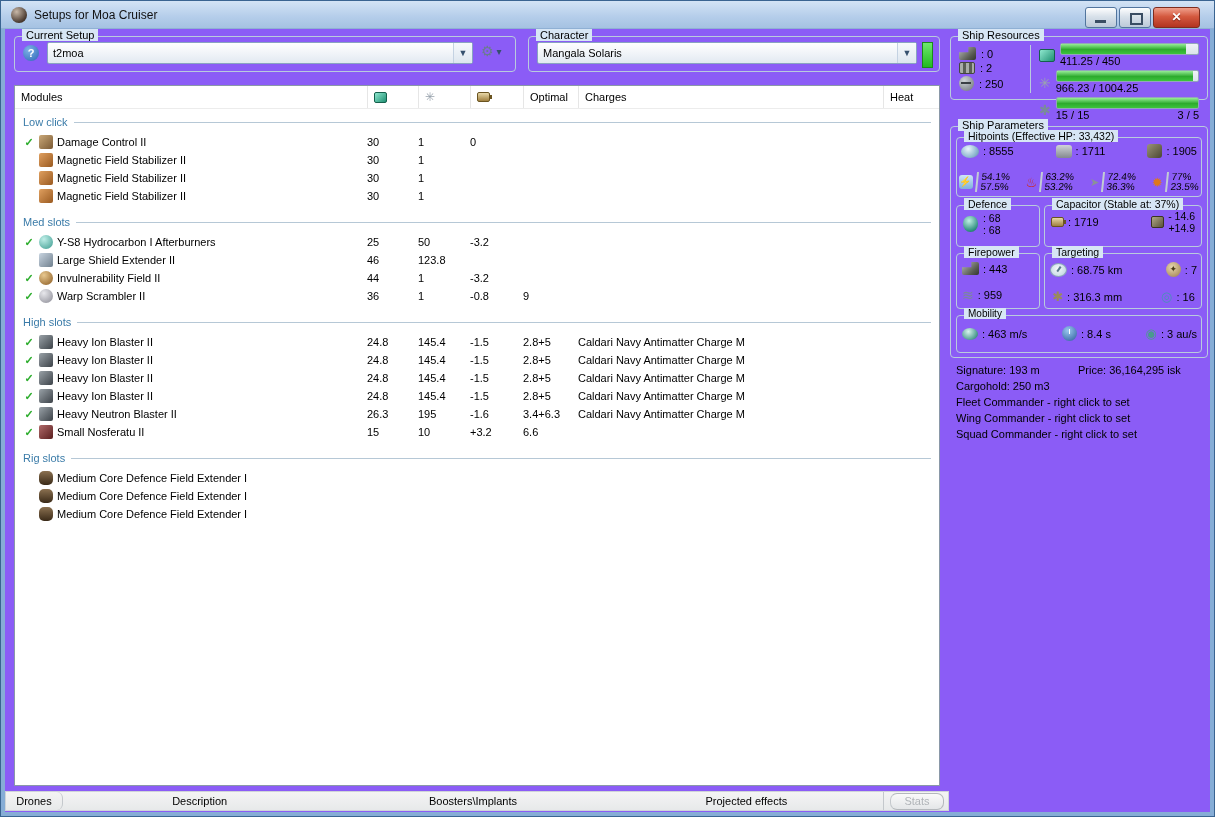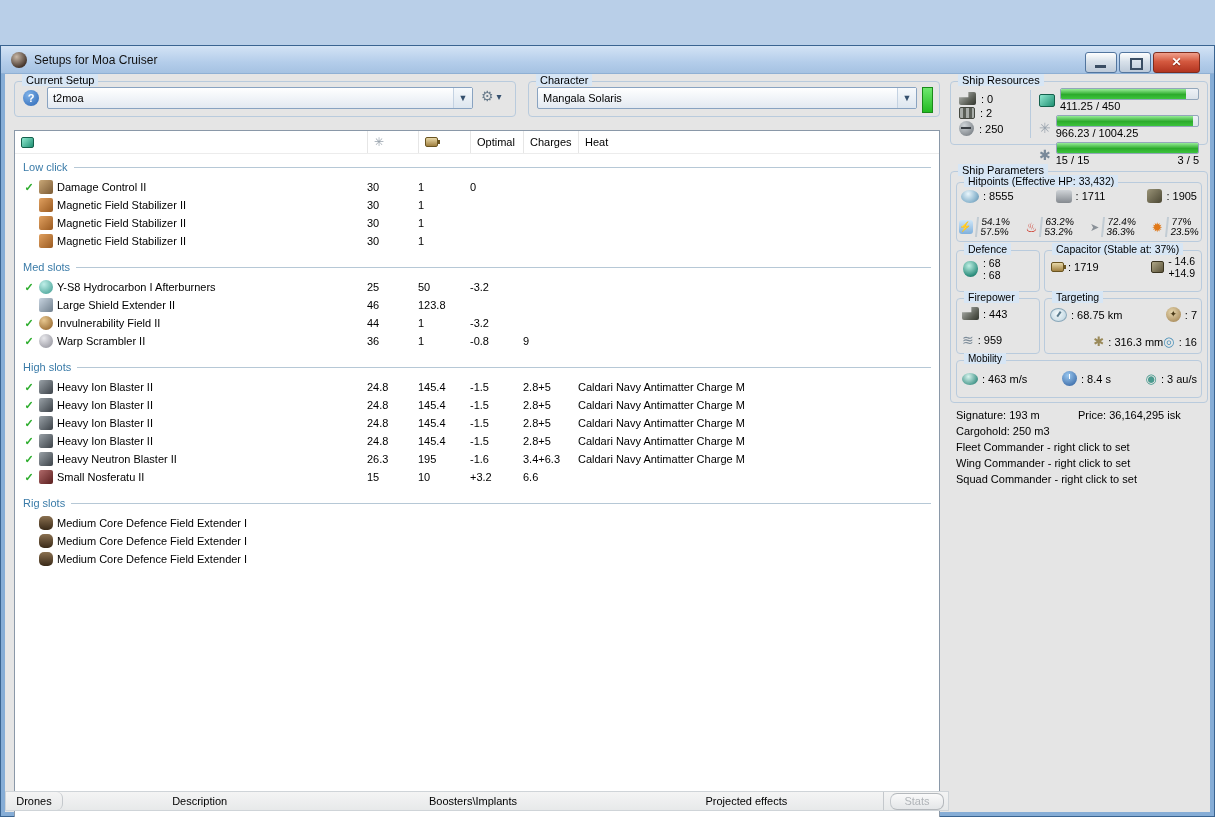--- a/index.html
+++ b/index.html
@@ -1,17 +1,17 @@
 <!DOCTYPE html>
 <html><head>
 <meta charset="utf-8">
 <style>
   html,body{margin:0;padding:0;}
   body{width:1215px;height:817px;position:relative;font-family:"Liberation Sans",sans-serif;font-size:11px;color:#000;background:#b9cfe8;}
-  .window{position:absolute;inset:0;background:#e5e5e5;box-shadow:inset 0 0 0 1px #3a6491, inset 0 0 0 5px #86add6;overflow:hidden;margin-top:45px;}
+  .window{position:absolute;inset:0;background:#8b5cf6;box-shadow:inset 0 0 0 1px #3a6491, inset 0 0 0 5px #86add6;overflow:hidden;}
   
   .titlebar{position:absolute;left:1px;top:1px;right:1px;height:28px;background:linear-gradient(#d3e3f5,#b4cdea 60%,#a5c2e2);border-bottom:1px solid #8fb0d4;display:flex;align-items:center;padding-left:10px;box-sizing:border-box;}
   .appicon{width:16px;height:16px;border-radius:50%;background:radial-gradient(circle at 35% 30%,#c8b8a8,#4a3a30 70%,#241a14);margin-right:7px;}
   .wtitle{font-size:12px;color:#111;}
   .winbtns{position:absolute;right:14px;top:6px;display:flex;gap:2px;}
   .wbtn{width:30px;height:19px;border:1px solid #52759e;border-radius:3px;background:linear-gradient(#fefefe,#d8e1ea 45%,#bcc9d8);position:relative;cursor:pointer;}
   .wbtn.close{width:45px;border-color:#7e2c1e;background:linear-gradient(#f0a08c,#d4593f 45%,#b23420);}
   .glyph-min{position:absolute;left:9px;bottom:4px;width:11px;height:3px;background:#3a4d63;}
   .glyph-max{position:absolute;left:10px;top:5px;width:9px;height:8px;border:2px solid #3a4d63;}
   .glyph-close{position:absolute;inset:0;color:#fff;font-weight:bold;font-size:12px;text-align:center;line-height:18px;text-shadow:0 1px 1px #7a1a0a;}
@@ -197,20 +197,21 @@
             <span>15 / 15</span>
             <span>3 / 5</span>
           </div>
         </div>
       </div>
     </div>
   </div>
 
   <div class="modtable">
     <div class="thead">
+      <div class="hc">Modules</div>
       <div class="hc">
           <span class="ic ic-chip small"></span>
         </div>
       <div class="hc">
           <span class="ic ic-atom small"></span>
         </div>
       <div class="hc">
           <span class="ic ic-battery"></span>
         </div>
       <div class="hc">Optimal</div>
@@ -554,21 +555,21 @@
       <div style="position:absolute;left:5px;top:8px;right:4px;display:flex;justify-content:space-between;align-items:center;">
         <span class="statline">
             <span class="ic ic-radar"></span>
             <span>: 68.75 km</span>
           </span>
         <span class="statline">
             <span class="ic ic-compass"></span>
             <span>: 7</span>
           </span>
       </div>
-      <div style="position:absolute;left:5px;bottom:4px;right:4px;display:flex;justify-content:flex-end;align-items:center;">
+      <div style="position:absolute;left:5px;bottom:4px;right:4px;display:flex;justify-content:center;align-items:center;gap:39px;">
         <span class="statline">
             <span class="ic ic-fly"></span>
             <span>: 316.3 mm</span>
           </span>
         <span class="statline">
             <span class="ic ic-sensor"></span>
             <span>: 16</span>
           </span>
       </div>
     </div>

